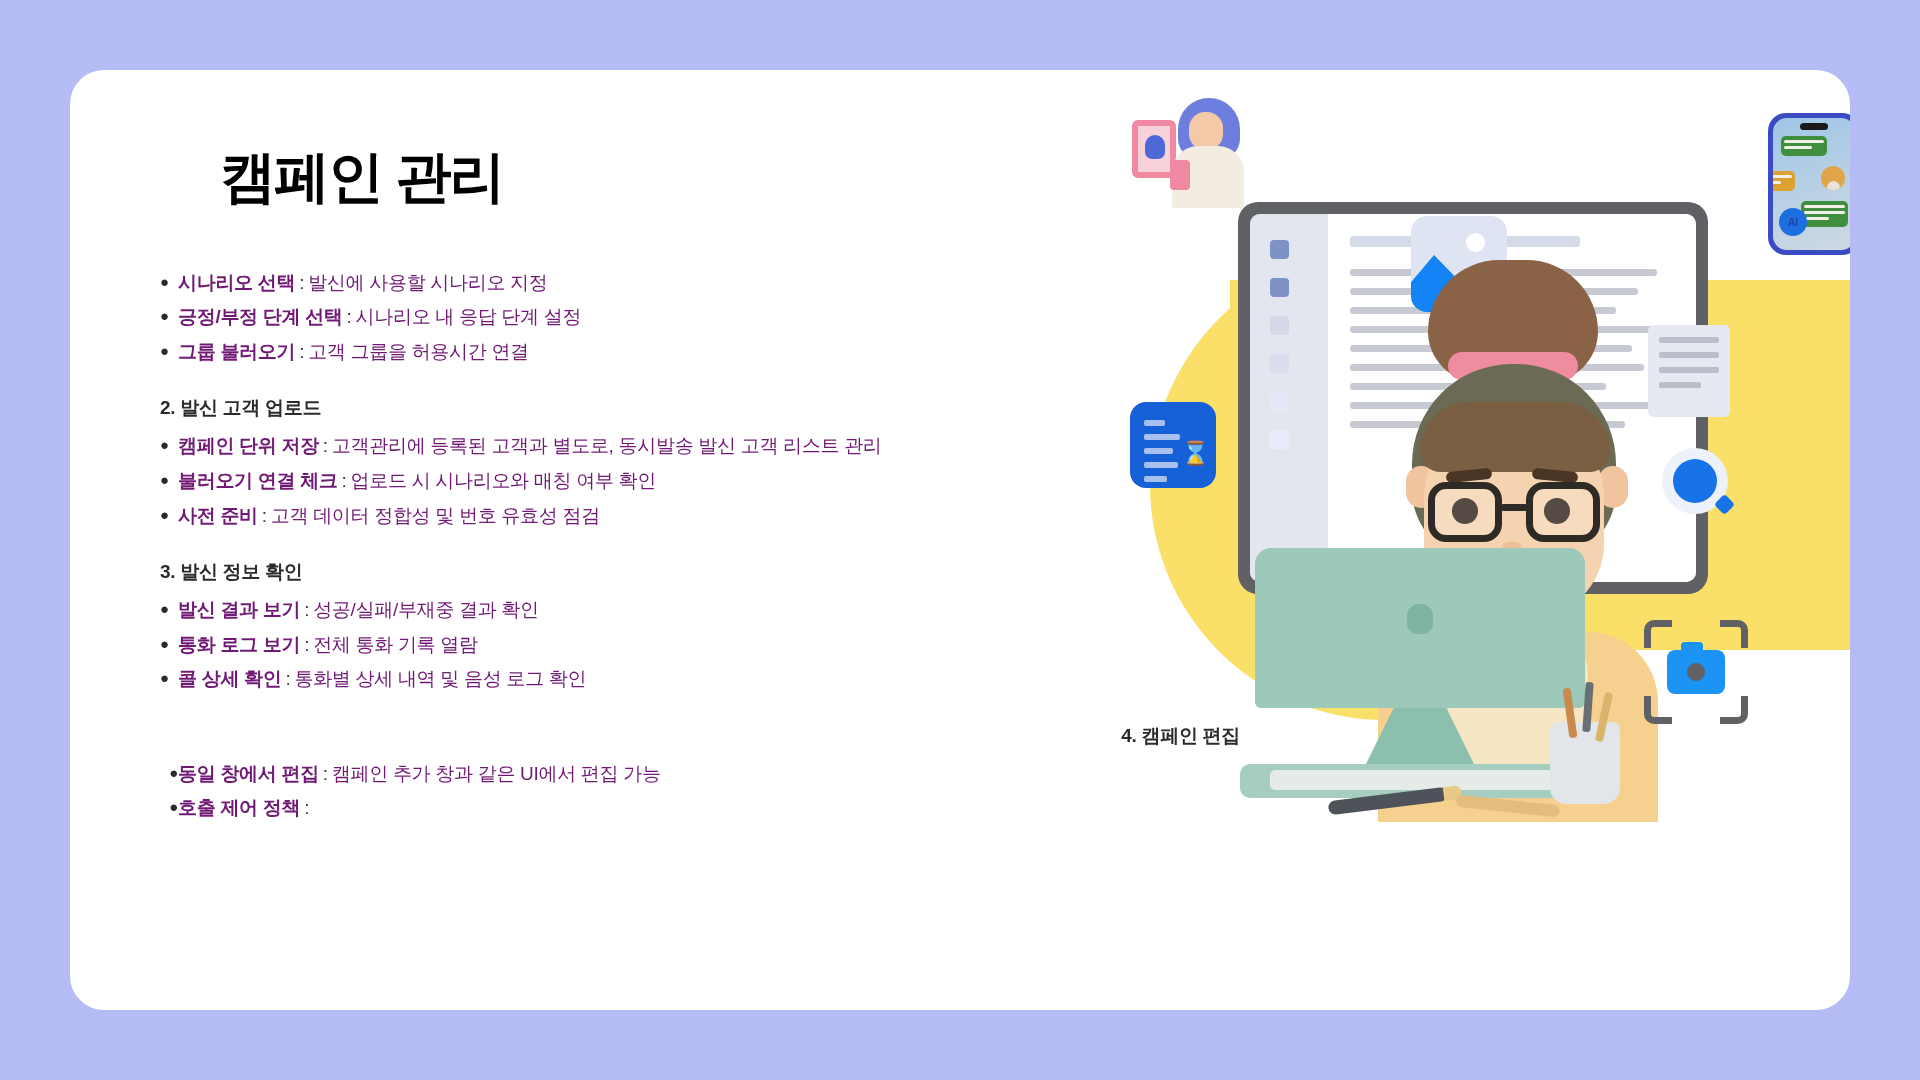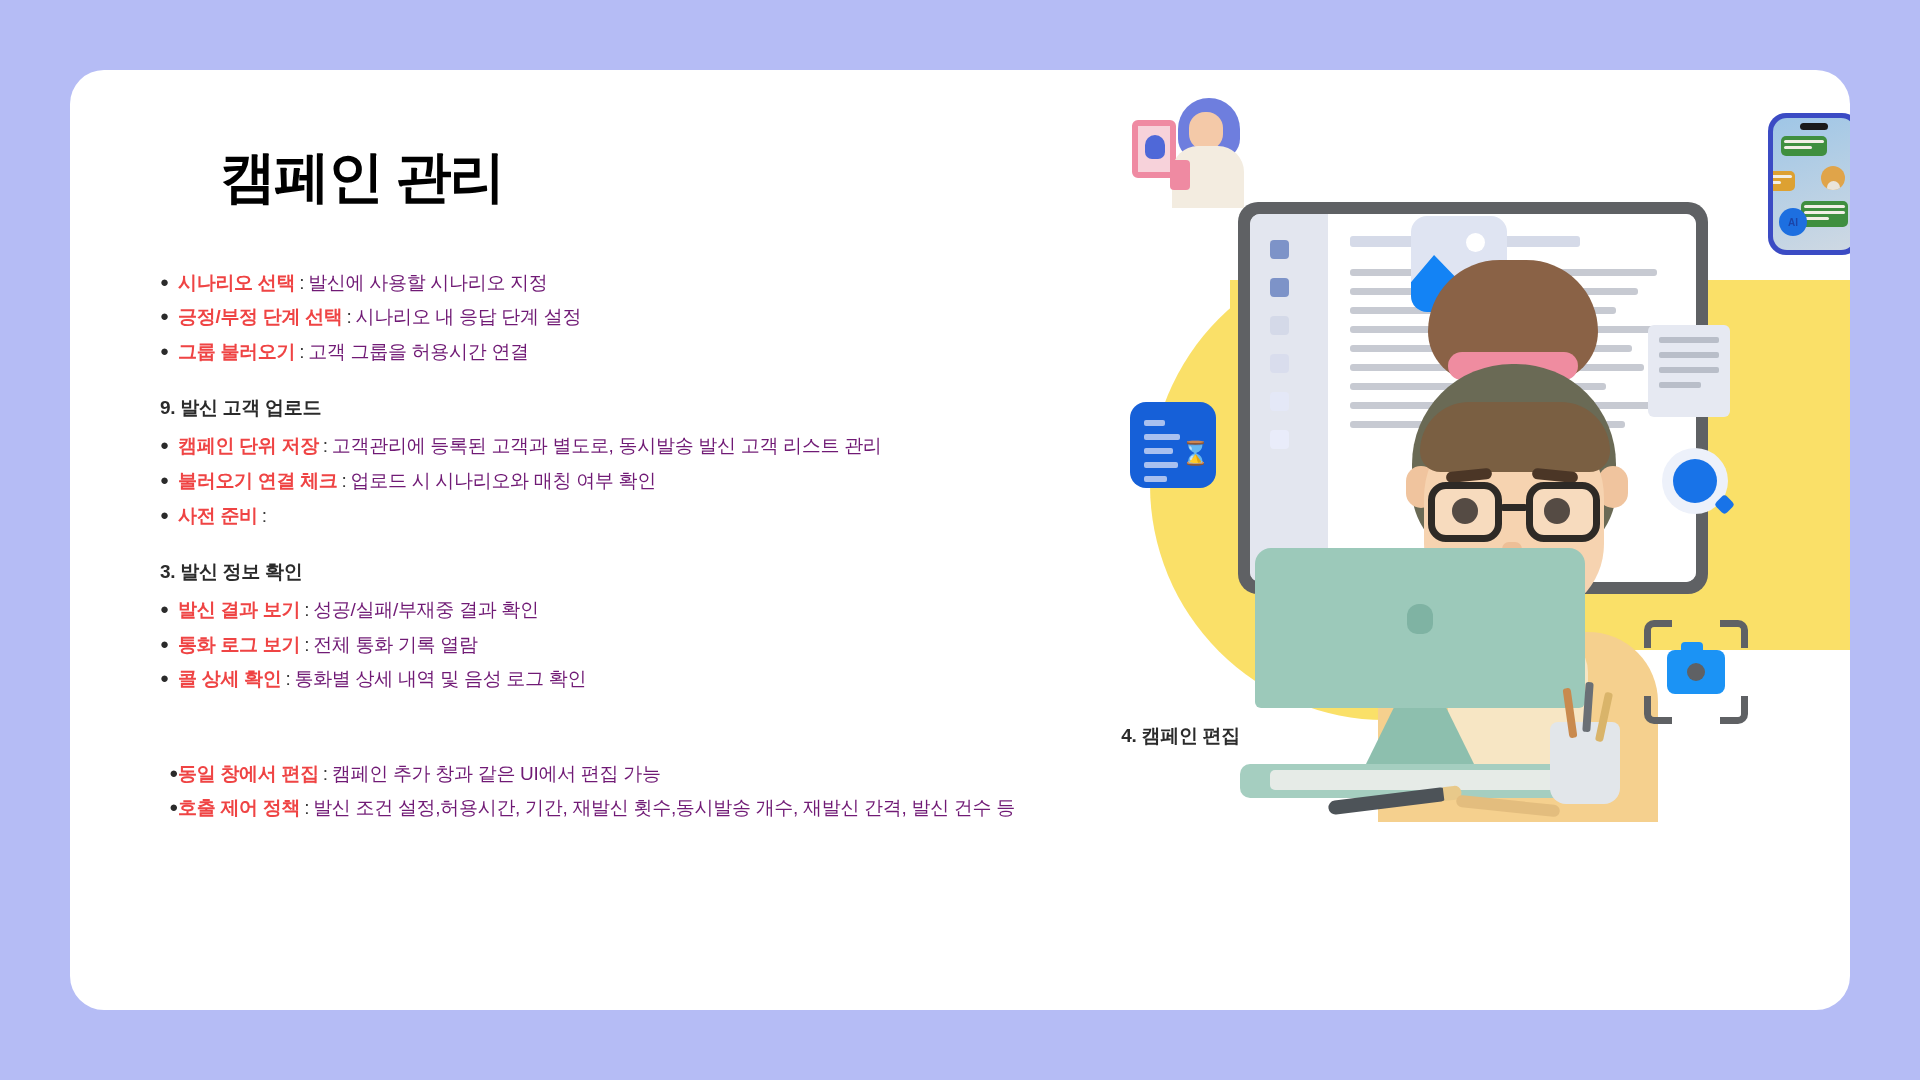--- a/index.html
+++ b/index.html
@@ -78,21 +78,21 @@
     width: 18px;
     color: #2b2b2b;
     font-size: 15px;
     line-height: 1;
     position: relative;
     top: -2px;
   }
 
   .bullet-term {
     font-weight: 700;
-    color: #ef4444;
+    color: #701a75;
     white-space: pre;
   }
 
   .bullet-sep {
     color: #3a3a3a;
     padding: 0 4px;
     white-space: pre;
   }
 
   .bullet-desc {
@@ -615,38 +615,39 @@
         <li class="bullet-item">
           <span class="bullet-dot">●</span>
           <span class="bullet-term">그룹 불러오기</span>
           <span class="bullet-sep">:</span>
           <span class="bullet-desc">고객 그룹을 허용시간 연결</span>
         </li>
       </ul>
     </div>
 
     <div class="section">
-      <div class="section-heading">9. 발신 고객 업로드</div>
+      <div class="section-heading">2. 발신 고객 업로드</div>
       <ul class="bullet-list">
         <li class="bullet-item">
           <span class="bullet-dot">●</span>
           <span class="bullet-term">캠페인 단위 저장</span>
           <span class="bullet-sep">:</span>
           <span class="bullet-desc">고객관리에 등록된 고객과 별도로, 동시발송 발신 고객 리스트 관리</span>
         </li>
         <li class="bullet-item">
           <span class="bullet-dot">●</span>
           <span class="bullet-term">불러오기 연결 체크</span>
           <span class="bullet-sep">:</span>
           <span class="bullet-desc">업로드 시 시나리오와 매칭 여부 확인</span>
         </li>
         <li class="bullet-item">
           <span class="bullet-dot">●</span>
           <span class="bullet-term">사전 준비</span>
           <span class="bullet-sep">:</span>
+          <span class="bullet-desc">고객 데이터 정합성 및 번호 유효성 점검</span>
         </li>
       </ul>
     </div>
 
     <div class="section">
       <div class="section-heading">3. 발신 정보 확인</div>
       <ul class="bullet-list">
         <li class="bullet-item">
           <span class="bullet-dot">●</span>
           <span class="bullet-term">발신 결과 보기</span>
@@ -674,21 +675,20 @@
         <li class="bullet-item">
           <span class="bullet-dot">●</span>
           <span class="bullet-term">동일 창에서 편집</span>
           <span class="bullet-sep">:</span>
           <span class="bullet-desc">캠페인 추가 창과 같은 UI에서 편집 가능</span>
         </li>
         <li class="bullet-item">
           <span class="bullet-dot">●</span>
           <span class="bullet-term">호출 제어 정책</span>
           <span class="bullet-sep">:</span>
-          <span class="bullet-desc">발신 조건 설정,허용시간, 기간, 재발신 횟수,동시발송 개수, 재발신 간격, 발신 건수 등</span>
         </li>
       </ul>
     </div>
 
   </div>
 
   <div class="illustration">
 
     <div class="yellow-block"></div>
     <div class="yellow-circle"></div>

